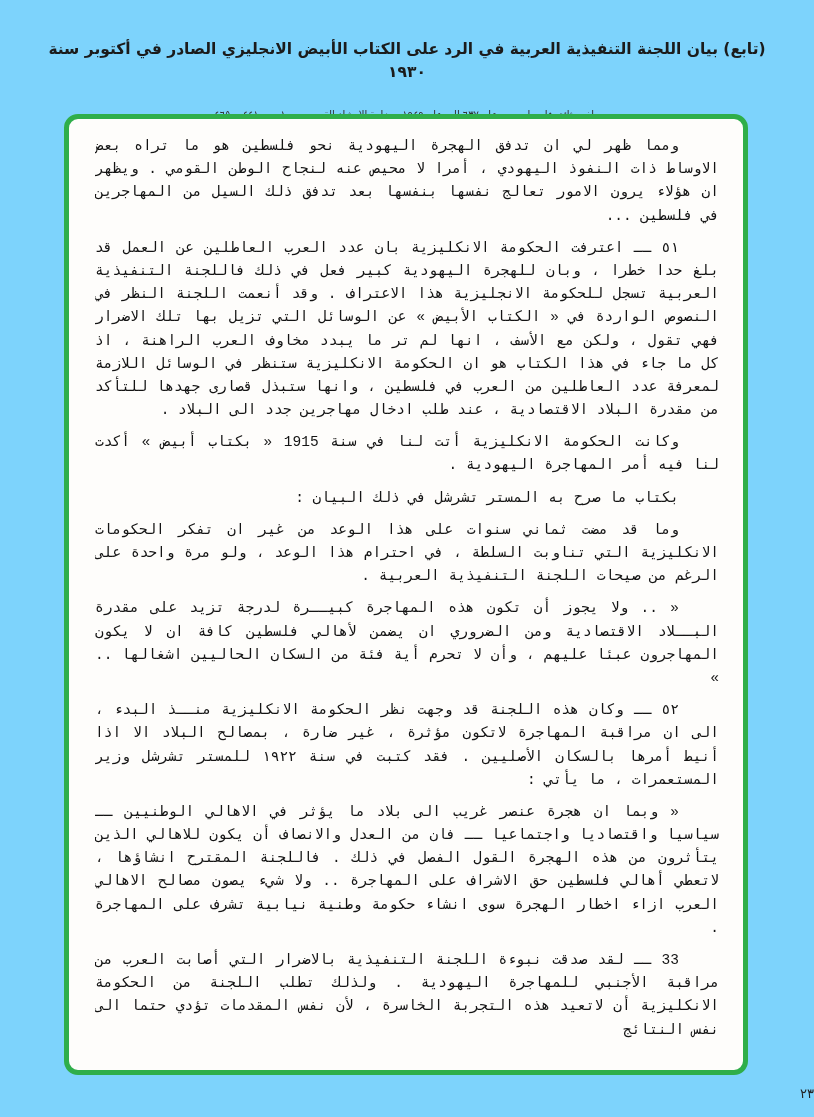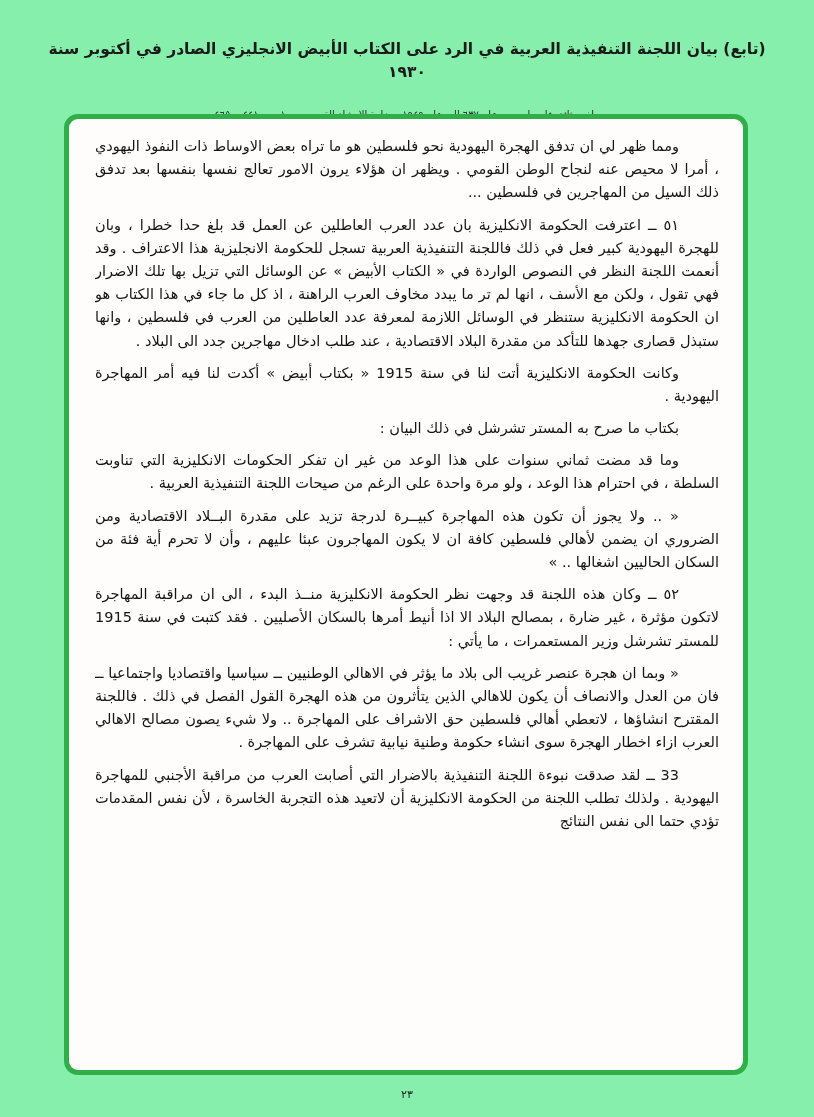--- a/index.html
+++ b/index.html
@@ -6,21 +6,21 @@
     margin: 0;
     padding: 0;
     background: #e9e7e2;
     font-family: "DejaVu Sans", sans-serif;
   }
   .page {
     position: relative;
     width: 814px;
     height: 1117px;
     margin: 0 auto;
-    background: #86efac;
+    background: #7dd3fc;
     color: #1b1b1b;
     overflow: hidden;
     direction: rtl;
   }
   .header {
     position: absolute;
     top: 38px;
     left: 40px;
     right: 40px;
     text-align: center;
@@ -52,32 +52,33 @@
     position: absolute;
     top: 16px;
     right: 24px;
     left: 26px;
     bottom: 12px;
     font-size: 14.5px;
     line-height: 1.6;
     text-align: justify;
     color: #141414;
     overflow: hidden;
+    font-family: Liberation Mono, monospace;
   }
   .body-text p {
     margin: 0 0 9px 0;
     text-indent: 40px;
   }
   .page-number {
     position: absolute;
     bottom: 16px;
     left: 0;
     right: 0;
-    text-align: center;
-    font-size: 11px;
+    text-align: right;
+    font-size: 13px;
     color: #222;
   }
 </style>
 </head>
 <body>
 
 <div class="page">
 
   <div class="header">
     <div class="title">(تابع) بيان اللجنة التنفيذية العربية في الرد على الكتاب الأبيض الانجليزي الصادر في أكتوبر سنة ١٩٣٠</div>
@@ -85,21 +86,21 @@
   </div>
 
   <div class="green-frame">
     <div class="body-text">
       <p>ومما ظهر لي ان تدفق الهجرة اليهودية نحو فلسطين هو ما تراه بعض الاوساط ذات النفوذ اليهودي ، أمرا لا محيص عنه لنجاح الوطن القومي . ويظهر ان هؤلاء يرون الامور تعالج نفسها بنفسها بعد تدفق ذلك السيل من المهاجرين في فلسطين ...</p>
       <p>٥١ ــ اعترفت الحكومة الانكليزية بان عدد العرب العاطلين عن العمل قد بلغ حدا خطرا ، وبان للهجرة اليهودية كبير فعل في ذلك فاللجنة التنفيذية العربية تسجل للحكومة الانجليزية هذا الاعتراف . وقد أنعمت اللجنة النظر في النصوص الواردة في « الكتاب الأبيض » عن الوسائل التي تزيل بها تلك الاضرار فهي تقول ، ولكن مع الأسف ، انها لم تر ما يبدد مخاوف العرب الراهنة ، اذ كل ما جاء في هذا الكتاب هو ان الحكومة الانكليزية ستنظر في الوسائل اللازمة لمعرفة عدد العاطلين من العرب في فلسطين ، وانها ستبذل قصارى جهدها للتأكد من مقدرة البلاد الاقتصادية ، عند طلب ادخال مهاجرين جدد الى البلاد .</p>
       <p>وكانت الحكومة الانكليزية أتت لنا في سنة 1915 « بكتاب أبيض » أكدت لنا فيه أمر المهاجرة اليهودية .</p>
       <p>بكتاب ما صرح به المستر تشرشل في ذلك البيان :</p>
       <p>وما قد مضت ثماني سنوات على هذا الوعد من غير ان تفكر الحكومات الانكليزية التي تناوبت السلطة ، في احترام هذا الوعد ، ولو مرة واحدة على الرغم من صيحات اللجنة التنفيذية العربية .</p>
       <p>« .. ولا يجوز أن تكون هذه المهاجرة كبيــرة لدرجة تزيد على مقدرة البــلاد الاقتصادية ومن الضروري ان يضمن لأهالي فلسطين كافة ان لا يكون المهاجرون عبئا عليهم ، وأن لا تحرم أية فئة من السكان الحاليين اشغالها .. »</p>
-      <p>٥٢ ــ وكان هذه اللجنة قد وجهت نظر الحكومة الانكليزية منــذ البدء ، الى ان مراقبة المهاجرة لاتكون مؤثرة ، غير ضارة ، بمصالح البلاد الا اذا أنيط أمرها بالسكان الأصليين . فقد كتبت في سنة 1915 للمستر تشرشل وزير المستعمرات ، ما يأتي :</p>
+      <p>٥٢ ــ وكان هذه اللجنة قد وجهت نظر الحكومة الانكليزية منــذ البدء ، الى ان مراقبة المهاجرة لاتكون مؤثرة ، غير ضارة ، بمصالح البلاد الا اذا أنيط أمرها بالسكان الأصليين . فقد كتبت في سنة ١٩٢٢ للمستر تشرشل وزير المستعمرات ، ما يأتي :</p>
       <p>« وبما ان هجرة عنصر غريب الى بلاد ما يؤثر في الاهالي الوطنيين ــ سياسيا واقتصاديا واجتماعيا ــ فان من العدل والانصاف أن يكون للاهالي الذين يتأثرون من هذه الهجرة القول الفصل في ذلك . فاللجنة المقترح انشاؤها ، لاتعطي أهالي فلسطين حق الاشراف على المهاجرة .. ولا شيء يصون مصالح الاهالي العرب ازاء اخطار الهجرة سوى انشاء حكومة وطنية نيابية تشرف على المهاجرة .</p>
       <p>33 ــ لقد صدقت نبوءة اللجنة التنفيذية بالاضرار التي أصابت العرب من مراقبة الأجنبي للمهاجرة اليهودية . ولذلك تطلب اللجنة من الحكومة الانكليزية أن لاتعيد هذه التجربة الخاسرة ، لأن نفس المقدمات تؤدي حتما الى نفس النتائج</p>
     </div>
   </div>
 
   <div class="page-number">٢٣</div>
 
 </div>
 
 </body></html>

